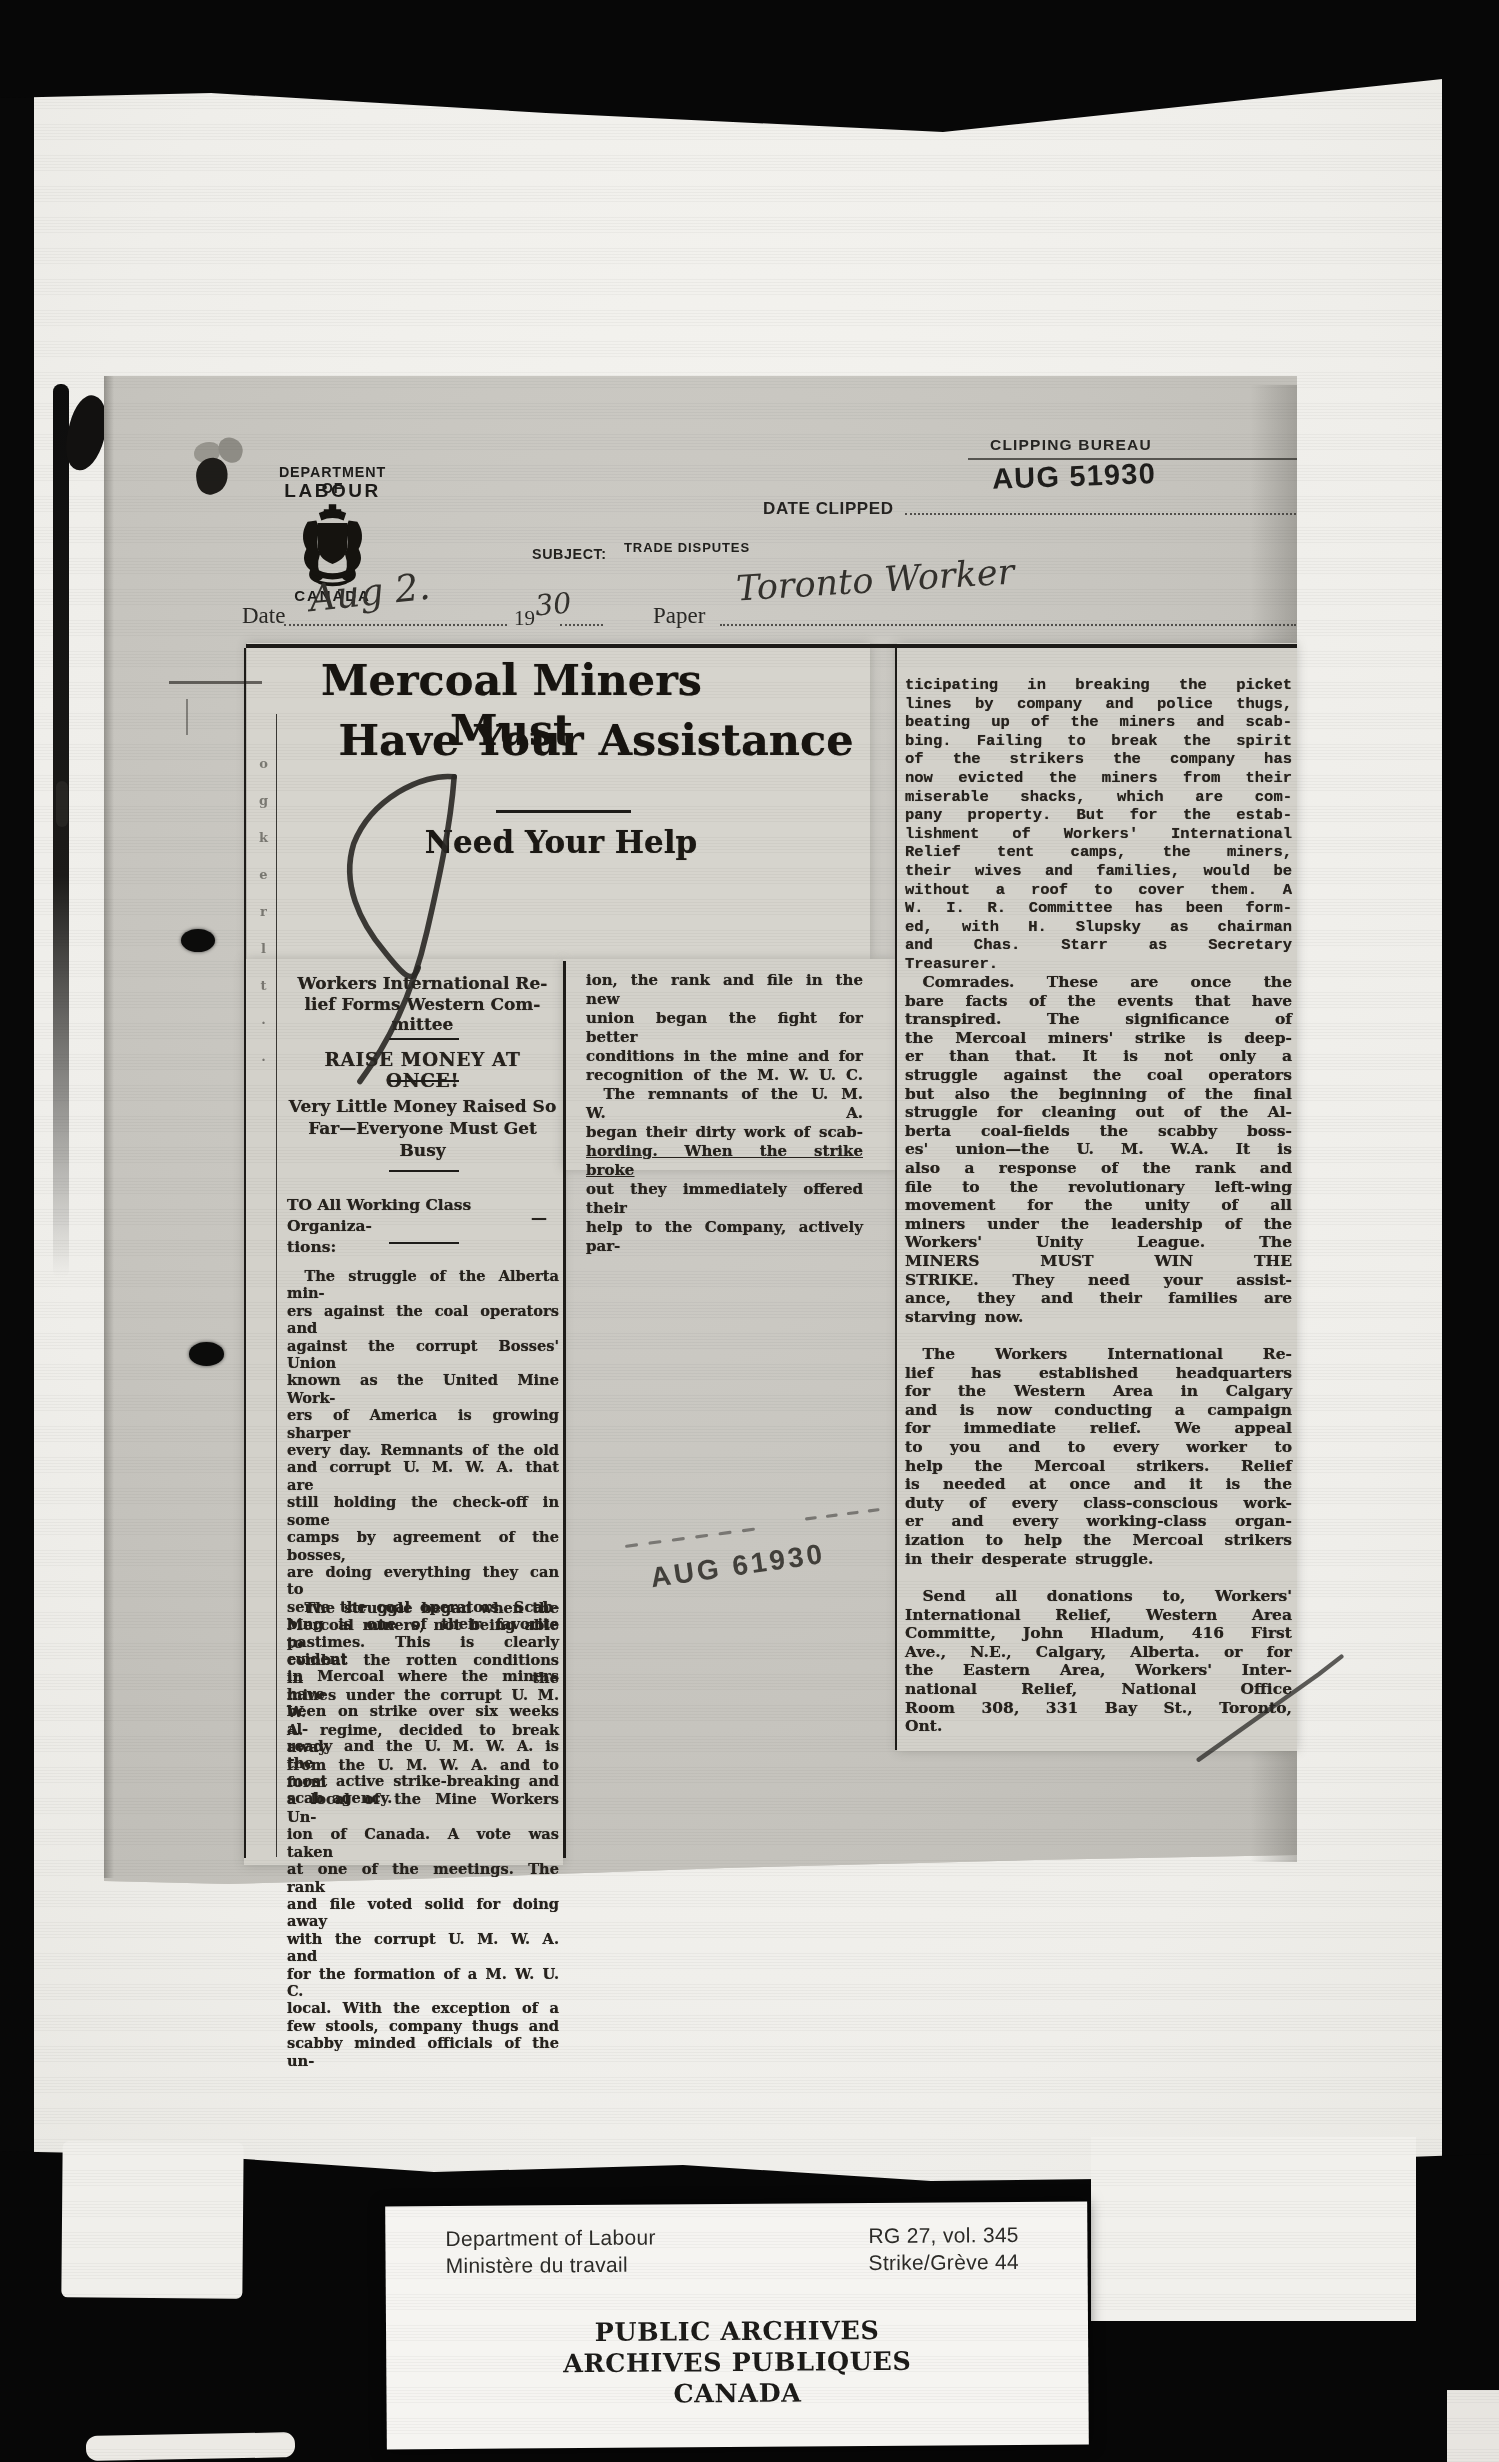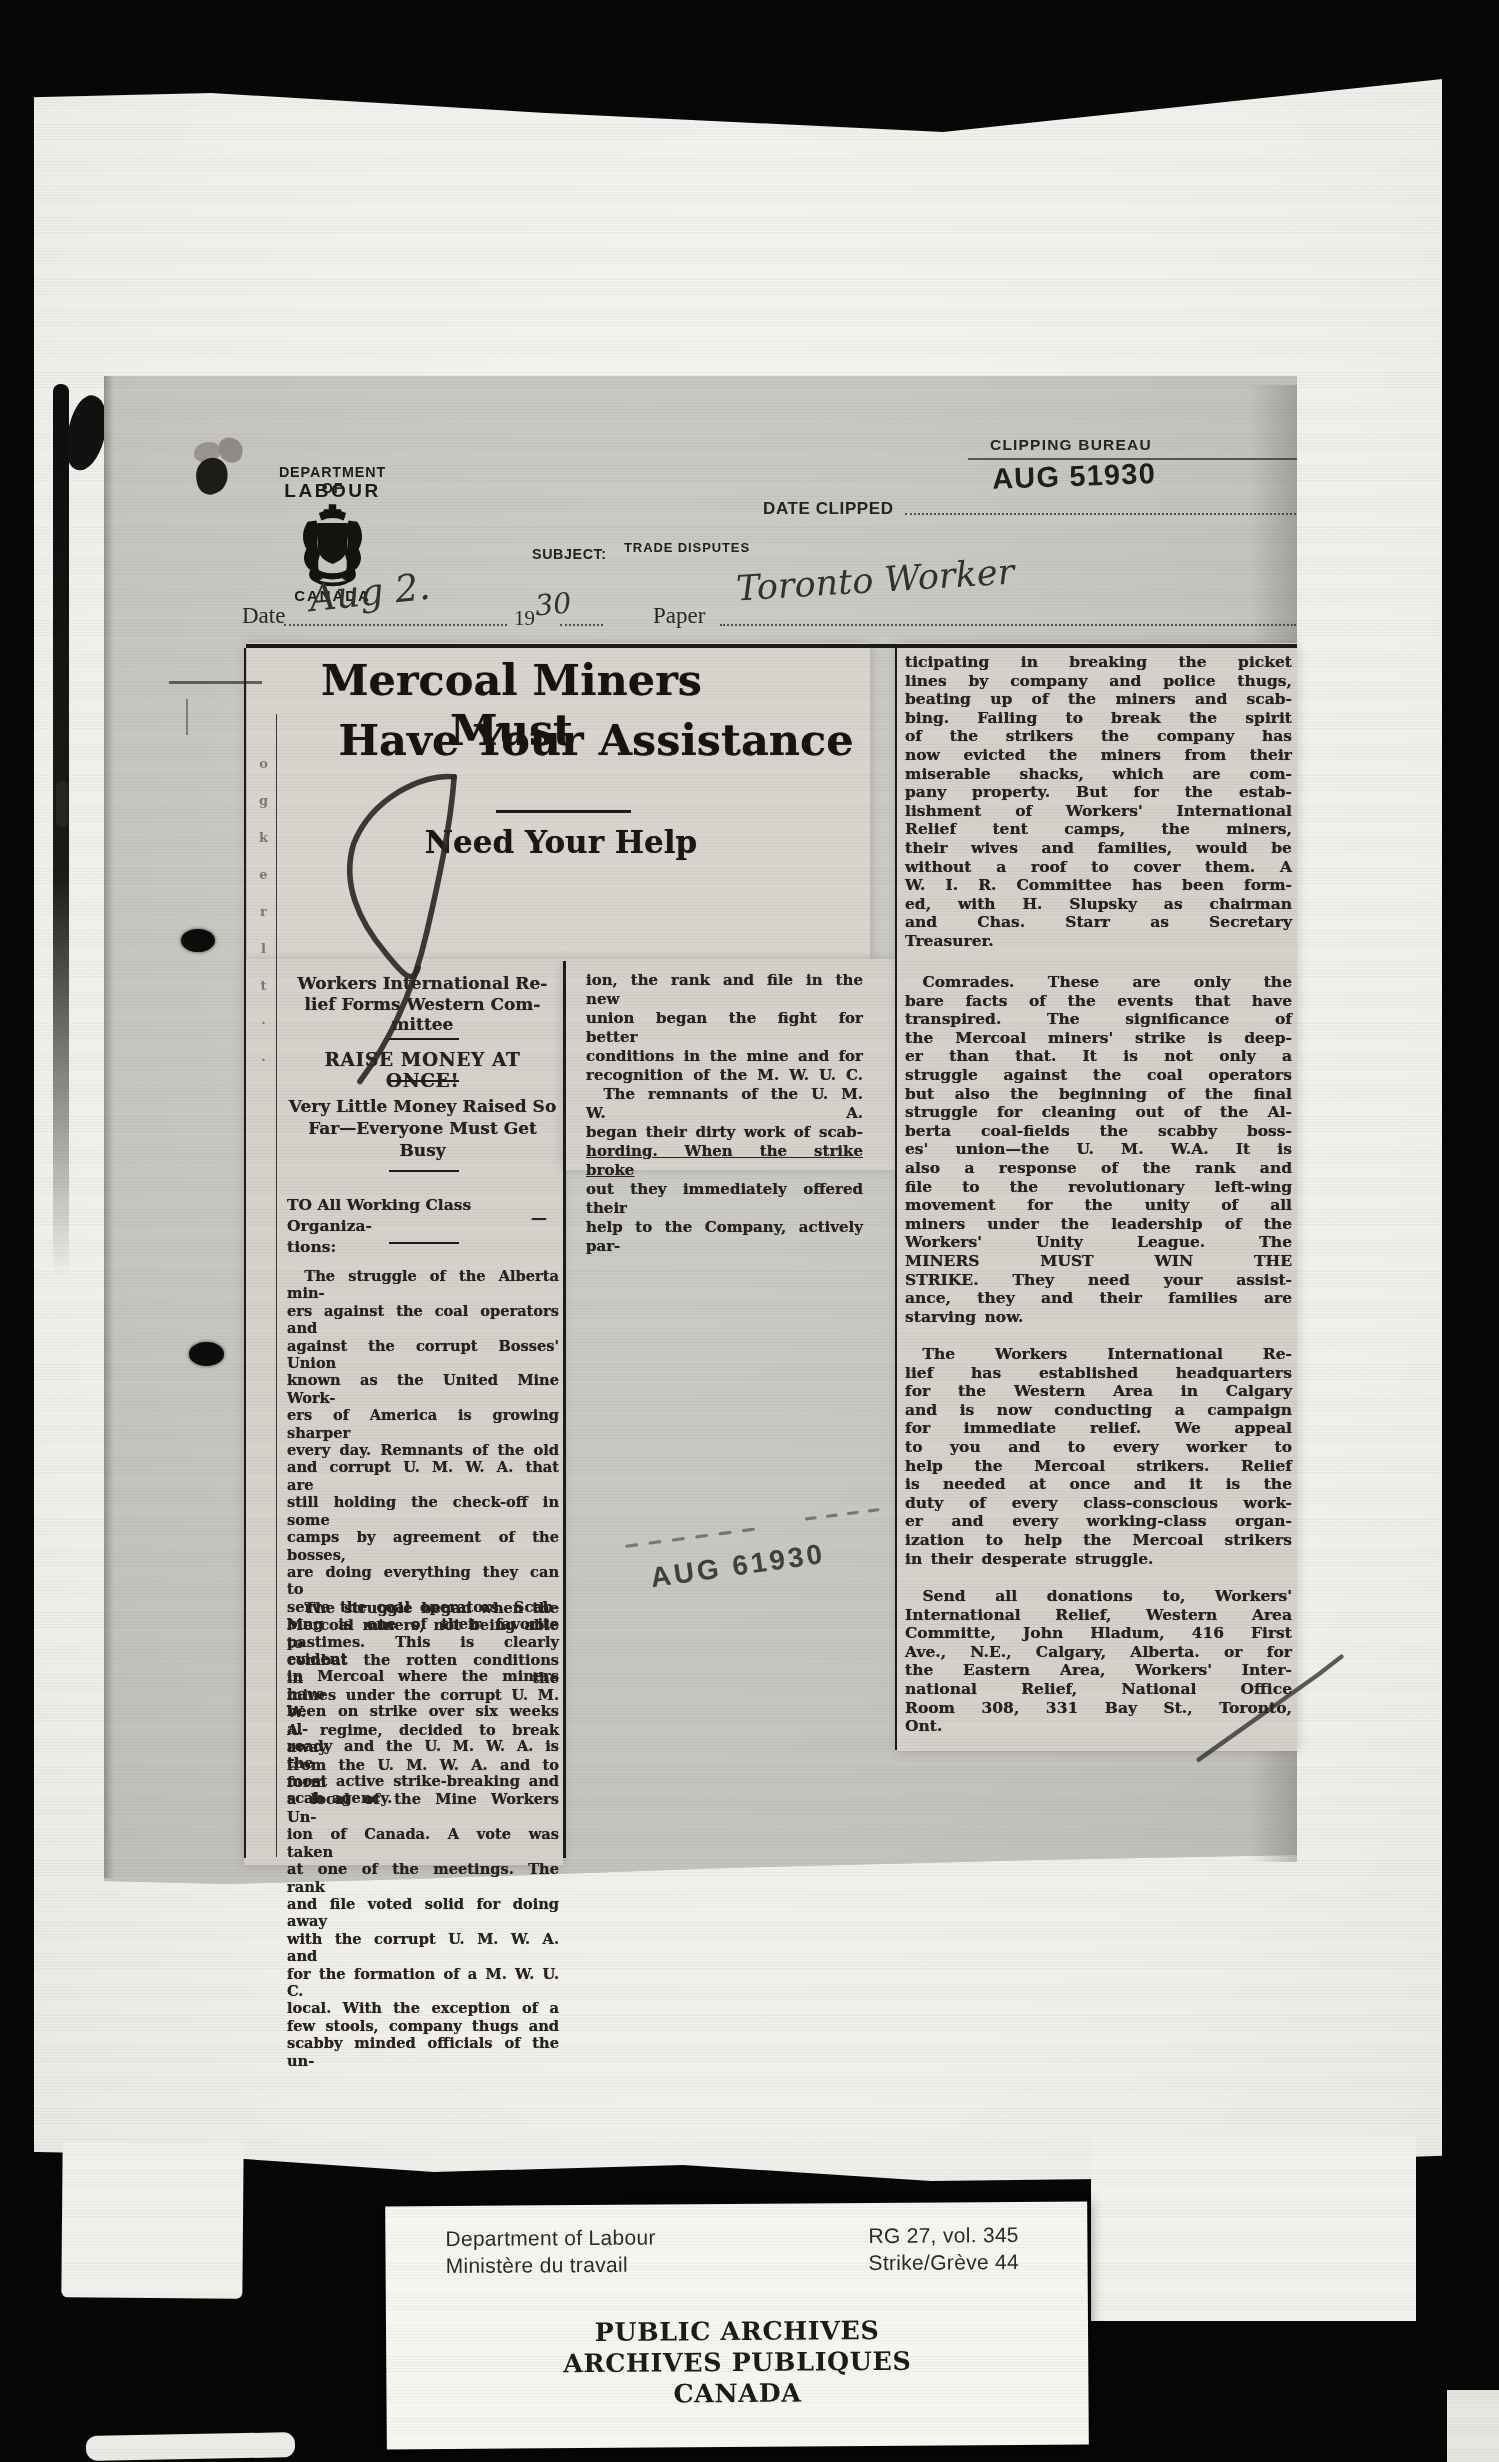--- a/index.html
+++ b/index.html
@@ -96,21 +96,21 @@
   .just.njl .ln:last-child{text-align-last:left;}
   .ind{text-indent:17.4px;}
   .lpara1{left:287px;top:1267px;width:272px;font-size:14.6px;}
   .lpara1 .ln{line-height:17.4px;}
   .lpara2{left:287px;top:1599px;width:272px;font-size:14.6px;}
   .lpara2 .ln{line-height:17.4px;}
   .mcol{left:586px;top:971px;width:277px;font-size:15px;}
   .mcol .ln{line-height:19px;}
   .rp{width:387px;left:905px;font-size:15.5px;}
   .rp .ln{line-height:18.6px;}
-  .rp1{top:653px;} .rp2{top:973px;} .rp3{top:1345px;} .rp4{top:1587px;}
+  .rp1{top:676px;font-family:Liberation Mono, monospace;} .rp2{top:973px;} .rp3{top:1345px;} .rp4{top:1587px;}
 
   
   .margin-letters{left:251px;top:745px;width:25px;color:rgba(45,43,39,.55);
       font-size:13px;font-weight:bold;text-align:center;}
   .margin-letters .ln{line-height:37px;}
 
   
   .hole{background:#0c0c0b;border-radius:50%;box-shadow:0 0 3.7px rgba(10,10,10,.7);}
   .hole1{left:181px;top:929px;width:34px;height:23px;}
   .hole2{left:189px;top:1342px;width:35px;height:23.6px;}
@@ -305,21 +305,21 @@
       <div class="ln" style="position: relative;">lishment of Workers' International</div>
       <div class="ln" style="position: relative;">Relief tent camps, the miners,</div>
       <div class="ln" style="position: relative;">their wives and families, would be</div>
       <div class="ln" style="position: relative;">without a roof to cover them. A</div>
       <div class="ln" style="position: relative;">W. I. R. Committee has been form-</div>
       <div class="ln" style="position: relative;">ed, with H. Slupsky as chairman</div>
       <div class="ln" style="position: relative;">and Chas. Starr as Secretary</div>
       <div class="ln" style="position: relative;">Treasurer.</div>
     </div>
   <div class="news body-col just njl rp rp2">
-      <div class="ln ind" style="position: relative;">Comrades. These are only the</div>
+      <div class="ln ind" style="position: relative;">Comrades. These are once the</div>
       <div class="ln" style="position: relative;">bare facts of the events that have</div>
       <div class="ln" style="position: relative;">transpired. The significance of</div>
       <div class="ln" style="position: relative;">the Mercoal miners' strike is deep-</div>
       <div class="ln" style="position: relative;">er than that. It is not only a</div>
       <div class="ln" style="position: relative;">struggle against the coal operators</div>
       <div class="ln" style="position: relative;">but also the beginning of the final</div>
       <div class="ln" style="position: relative;">struggle for cleaning out of the Al-</div>
       <div class="ln" style="position: relative;">berta coal-fields the scabby boss-</div>
       <div class="ln" style="position: relative;">es' union—the U. M. W.A. It is</div>
       <div class="ln" style="position: relative;">also a response of the rank and</div>

